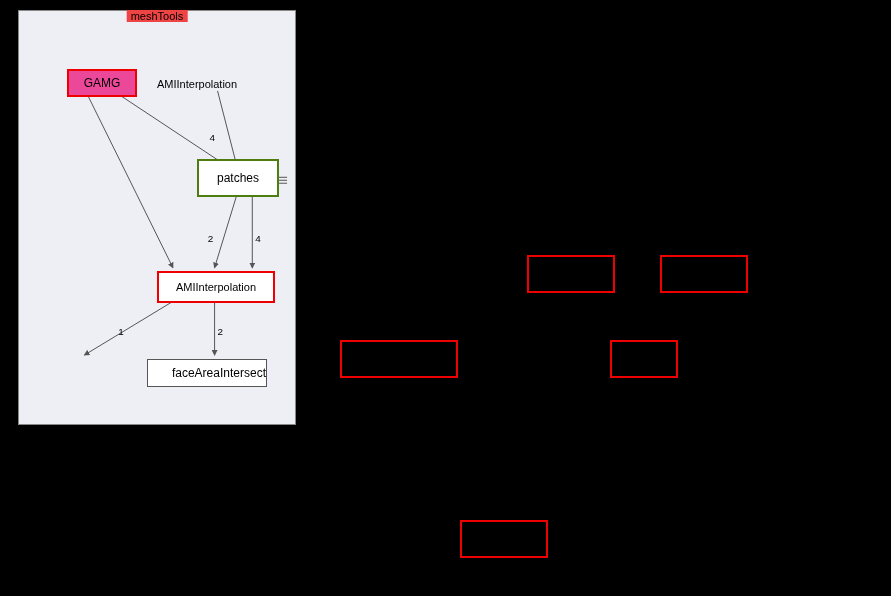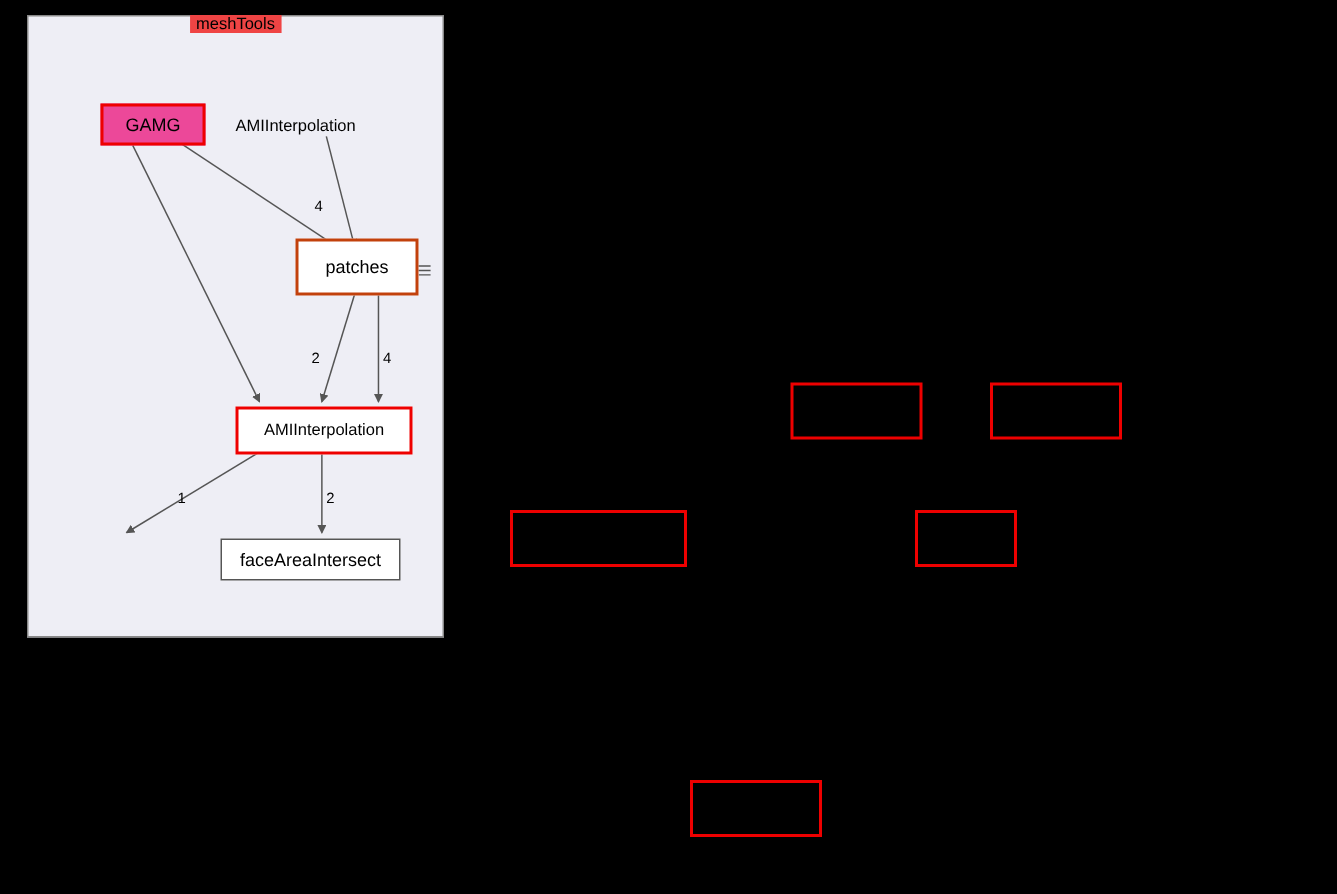--- a/index.html
+++ b/index.html
@@ -59,21 +59,21 @@
       font-size: 11px;
     }
 
     
     .patches-box {
       position: absolute;
       left: 178px;
       top: 148px;
       width: 82px;
       height: 38px;
-      border: 2px solid #c2410c;
+      border: 2px solid #4d7c0f;
       background: #fff;
       display: flex;
       align-items: center;
       justify-content: center;
       color: #000;
     }
 
     
     .ami-box-mid {
       position: absolute;
@@ -109,21 +109,21 @@
     .face-area-box {
       position: absolute;
       left: 128px;
       top: 348px;
       width: 120px;
       height: 28px;
       border: 1px solid #555;
       background: #fff;
       display: flex;
       align-items: center;
-      justify-content: center;
+      justify-content: flex-end;
       color: #000;
     }
 
     
     .red-box {
       position: absolute;
       border: 2px solid #e00;
       background: transparent;
     }
 

